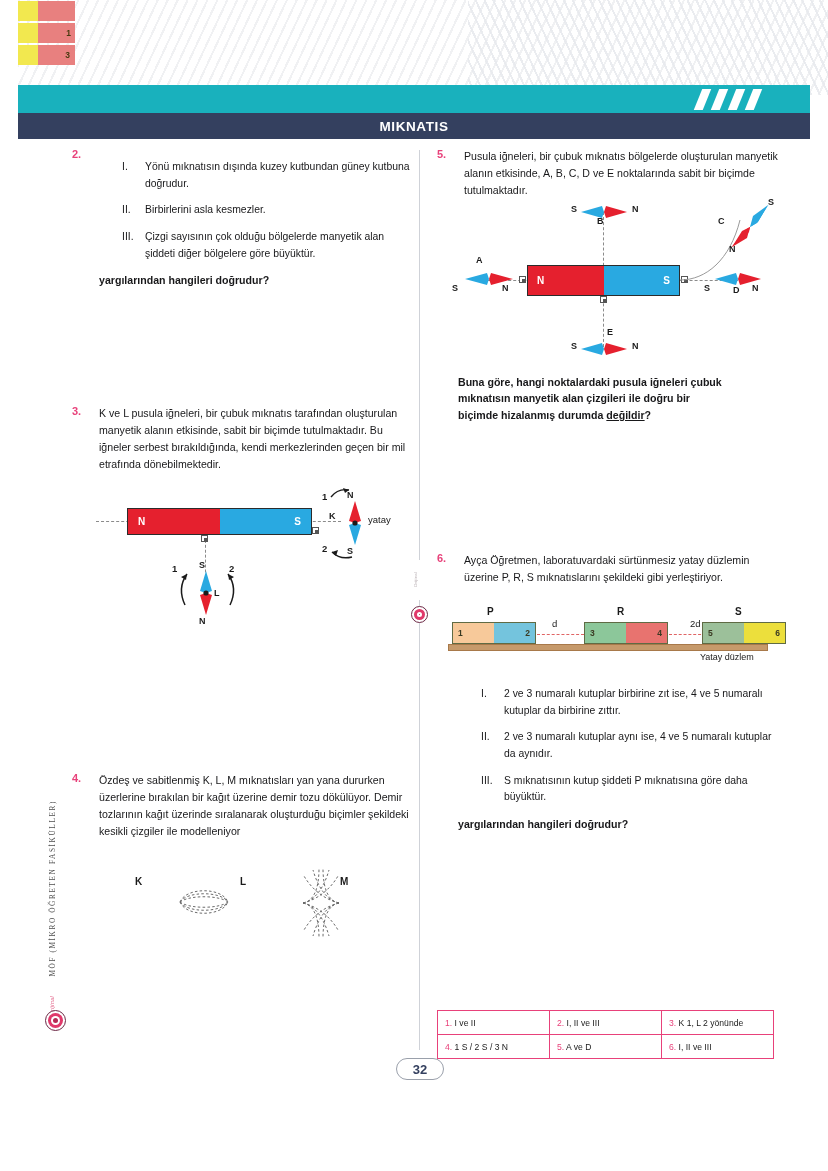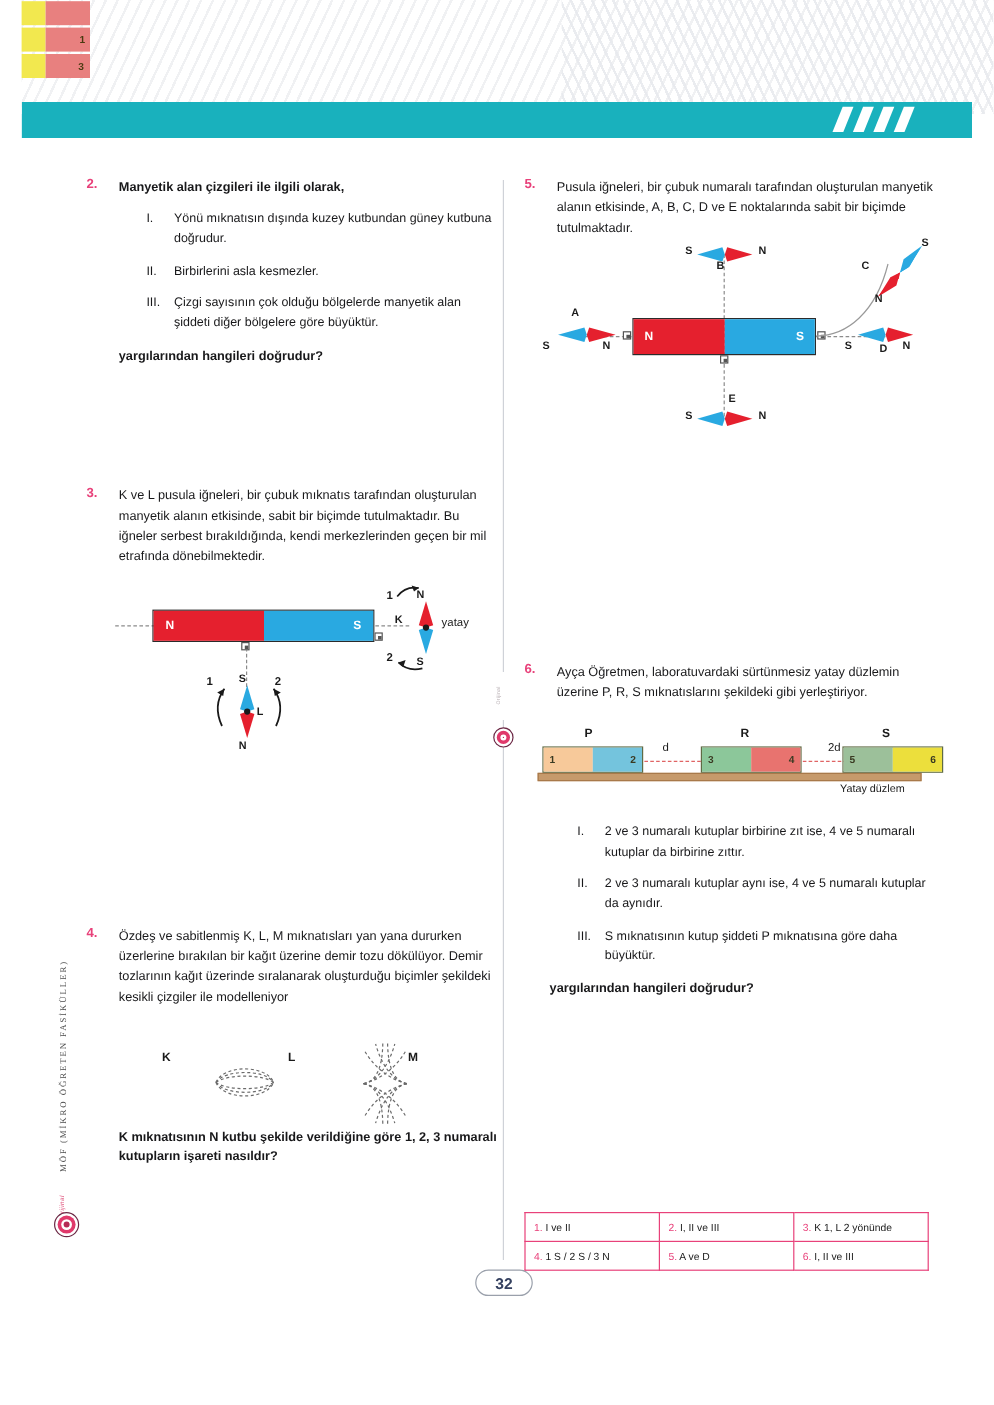--- a/index.html
+++ b/index.html
@@ -225,20 +225,23 @@
   <div class="teal-ribbon">
     <div class="slash-group">
       <div class="slash" style="left:0px;"></div>
       <div class="slash" style="left:17px;"></div>
       <div class="slash" style="left:34px;"></div>
       <div class="slash" style="left:51px;"></div>
     </div>
   </div>
 
 
+  <div class="navy-bar">
+    <span>MIKNATIS</span>
+  </div>
 
   <div class="col-divider"></div>
   <div class="divider-text">Orijinal</div>
   <div class="target-logo" style="left:411px; top:606px; width:17px; height:17px;">
     <div class="ring1"></div>
       <div class="ring2"></div>
       <div class="ring3"></div>
       <div class="ring4"></div>
   </div>
 
@@ -249,21 +252,20 @@
   <div class="target-logo" style="left:45px; top:1010px; width:21px; height:21px;">
     <div class="ring1"></div>
       <div class="ring2"></div>
       <div class="ring3"></div>
       <div class="ring4"></div>
   </div>
 
   <div class="q" style="left:72px; top:148px; width:340px;">
     <div class="q-num">2.</div>
     <div class="q-body">
-      <div class="q-head">Manyetik alan çizgileri ile ilgili olarak,</div>
       <div class="romans">
         <div class="roman-row">
           <div class="roman-lbl">I.</div>
           <div class="roman-txt">Yönü mıknatısın dışında kuzey kutbundan güney kutbuna doğrudur.</div>
         </div>
         <div class="roman-row">
           <div class="roman-lbl">II.</div>
           <div class="roman-txt">Birbirlerini asla kesmezler.</div>
         </div>
         <div class="roman-row">
@@ -401,28 +403,25 @@
     <div class="mag-block" style="left:336px; top:891px; width:76px;">
       <div class="mag-seg" style="width:38px; background:#f2e84f;">
         <span style="left:4px;">2</span>
       </div>
       <div class="mag-seg" style="width:38px; background:#e8807f;">
         <span style="right:5px;">3</span>
       </div>
     </div>
   </div>
 
-  <div class="q" style="left:99px; top:940px; width:320px;">
-    <div class="q-tail">K mıknatısının N kutbu şekilde verildiğine göre 1, 2, 3 numaralı kutupların işareti nasıldır?</div>
-  </div>
 
   <div class="q" style="left:437px; top:148px; width:345px;">
     <div class="q-num">5.</div>
     <div class="q-body">
-      <div class="q-para">Pusula iğneleri, bir çubuk numaralı tarafından oluşturulan manyetik alanın etkisinde, A, B, C, D ve E noktalarında sabit bir biçimde tutulmaktadır.</div>
+      <div class="q-para">Pusula iğneleri, bir çubuk mıknatıs bölgelerde oluşturulan manyetik alanın etkisinde, A, B, C, D ve E noktalarında sabit bir biçimde tutulmaktadır.</div>
     </div>
   </div>
 
   <div>
 
     <div class="dashline-h" style="left:483px; top:280px; width:270px;"></div>
 
     <div class="dashline-v" style="left:603px; top:212px; height:135px;"></div>
 
     <div class="magnet-ns" style="left:527px; top:265px; width:153px; height:31px;">
@@ -489,20 +488,27 @@
       <svg width="50" height="20" viewBox="0 0 50 20">
         <polygon points="2,10 23,4 25,10 23,16" fill="#29a9e1"></polygon>
         <polygon points="48,10 27,4 25,10 27,16" fill="#e5202e"></polygon>
       </svg>
     </div>
     <div class="lbl" style="left:571px; top:341px;">S</div>
     <div class="lbl" style="left:632px; top:341px;">N</div>
     <div class="lbl" style="left:607px; top:327px;">E</div>
   </div>
 
+  <div class="q" style="left:458px; top:374px; width:320px;">
+    <div class="q-tail">Buna göre, hangi noktalardaki pusula iğneleri çubuk</div>
+    <div class="q-tail">mıknatısın manyetik alan çizgileri ile doğru bir</div>
+    <div class="q-tail">
+      <span>biçimde hizalanmış durumda </span><span class="u">değildir</span><span>?</span>
+    </div>
+  </div>
 
   <div class="q" style="left:437px; top:552px; width:345px;">
     <div class="q-num">6.</div>
     <div class="q-body">
       <div class="q-para">Ayça Öğretmen, laboratuvardaki sürtünmesiz yatay düzlemin üzerine P, R, S mıknatıslarını şekildeki gibi yerleştiriyor.</div>
     </div>
   </div>
 
   <div>
 

